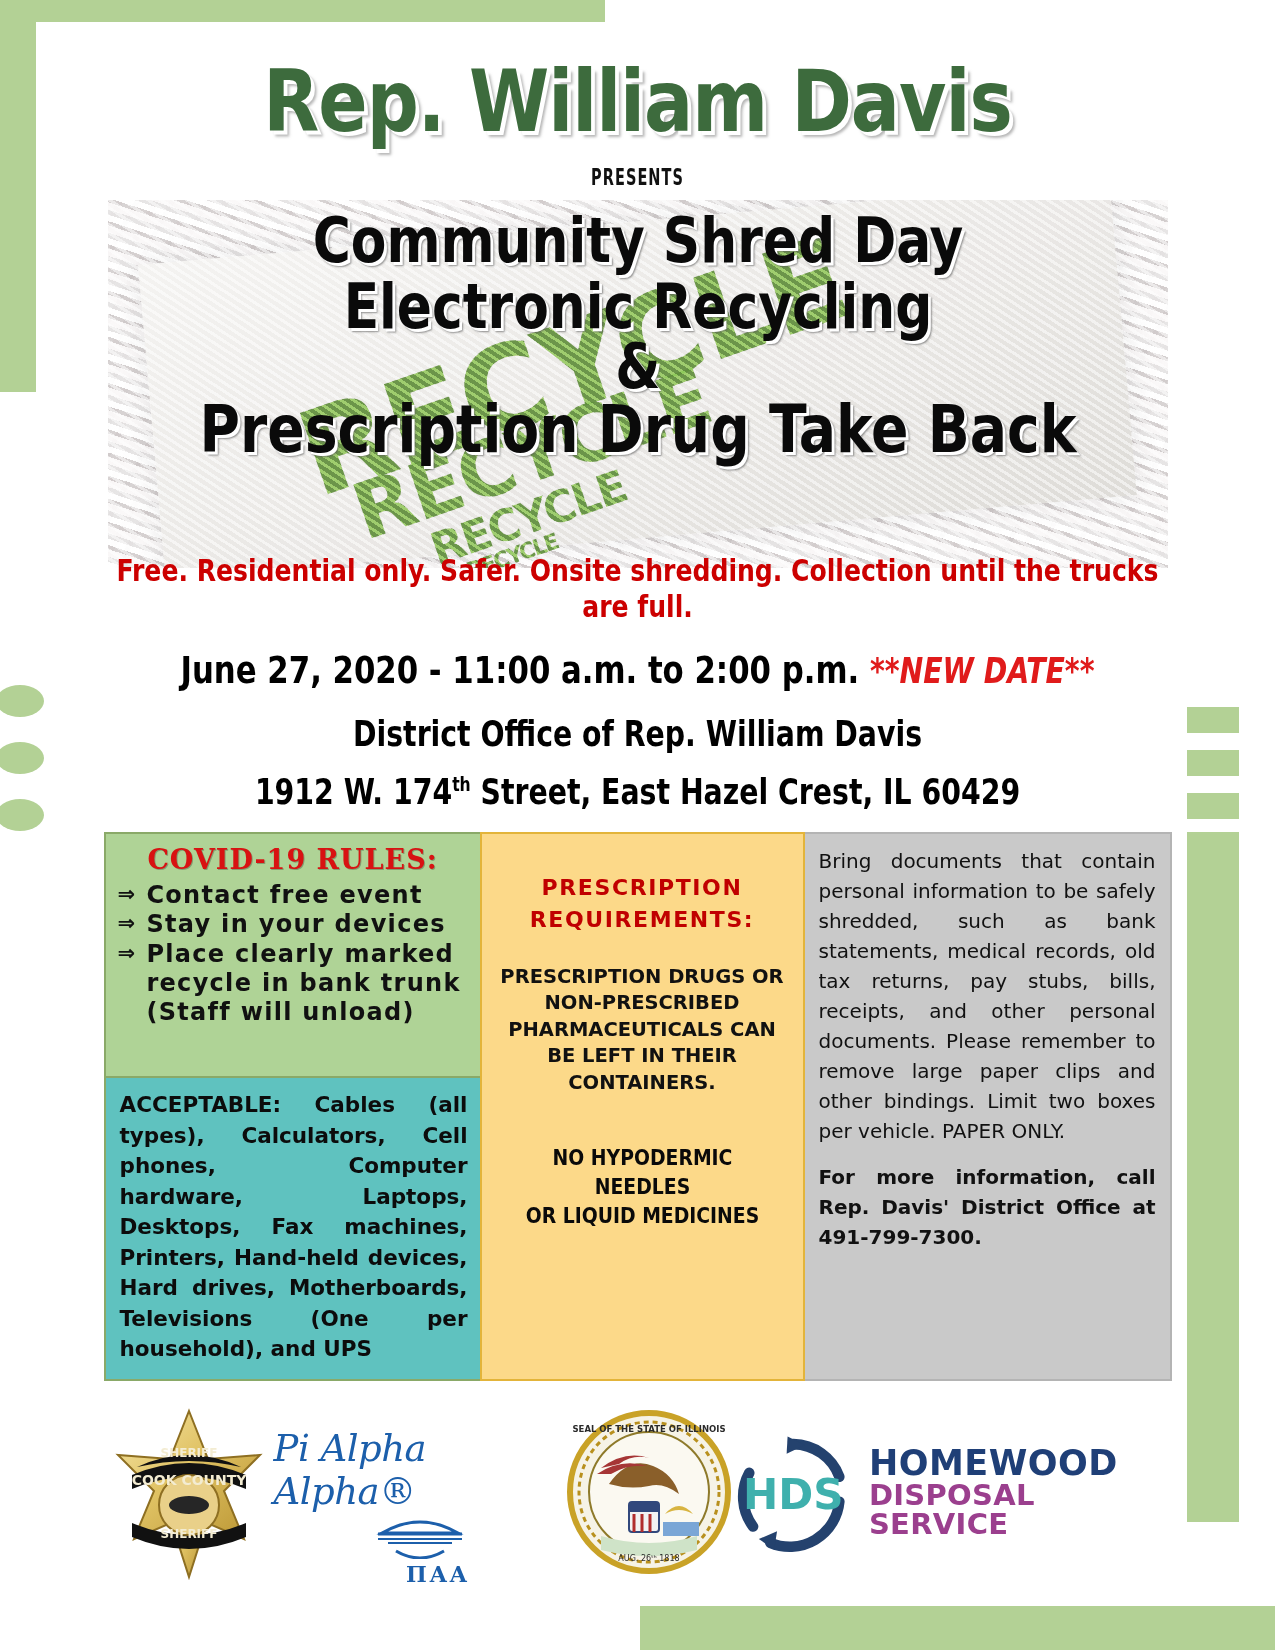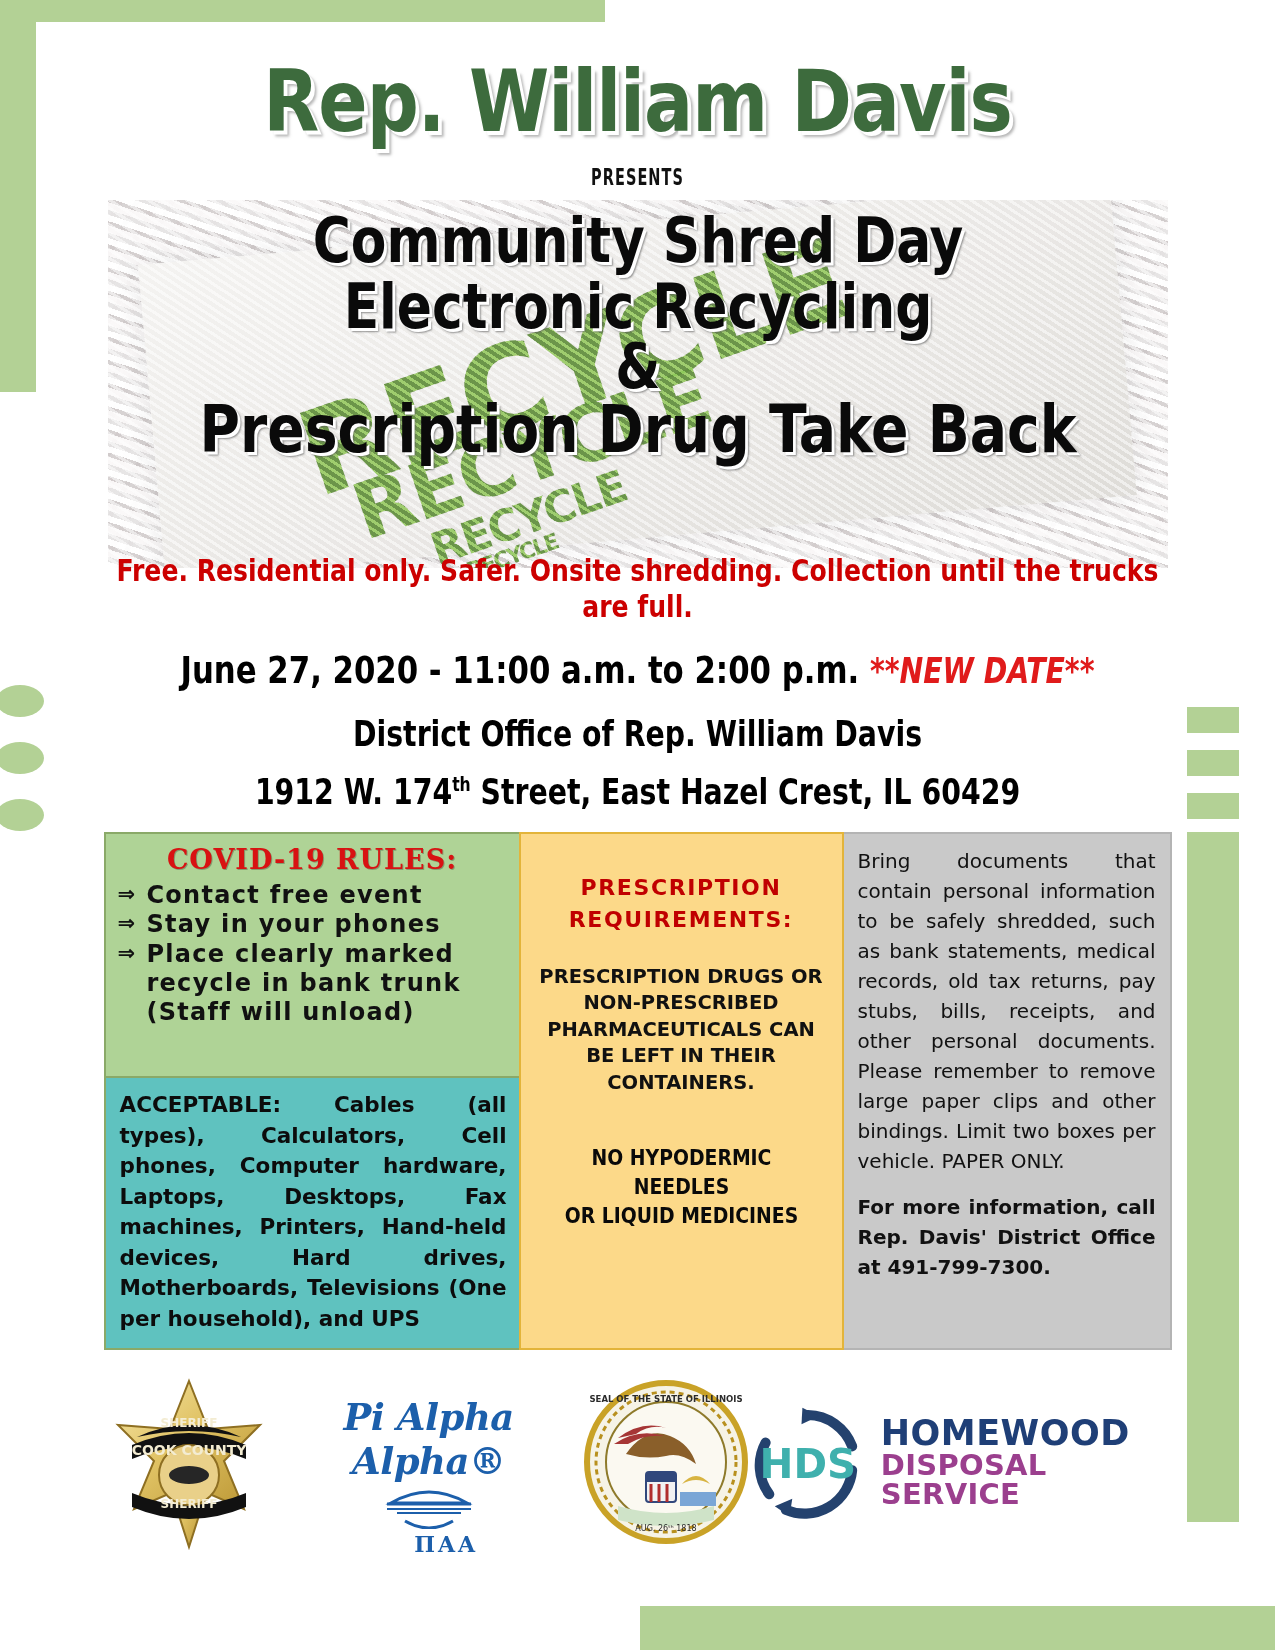--- a/index.html
+++ b/index.html
@@ -95,21 +95,21 @@
     transform:scaleX(.9);
   }
   .ev-date{font-size:38px;margin-top:24px;}
   .ev-date .newdate{color:#e01b1b;font-style:italic;font-size:35px;}
   .ev-office{font-size:35px;margin-top:22px;}
   .ev-addr{font-size:35px;margin-top:18px;}
   .ev-addr sup{font-size:.55em;vertical-align:super;}
 
   
   .panels{display:flex;width:1068px;margin:20px auto 0 auto;align-items:stretch;}
-  .col-left{width:415px;display:flex;flex-direction:column;}
+  .col-left{width:376px;display:flex;flex-direction:column;}
   .col-mid{width:325px;}
   .col-right{flex:1;}
 
   .p-covid{
     background:#afd396;border:2px solid #8aa968;border-right:none;
     padding:10px 12px 14px 12px;box-sizing:border-box;height:246px;
   }
   .covid-title{
     text-align:center;color:#d81212;font-weight:bold;font-size:27px;
     font-family:"DejaVu Serif","Liberation Serif",serif;letter-spacing:1px;
@@ -169,23 +169,22 @@
   .hds-txt{line-height:1.0;}
   .hds-txt .l1{
     font-family:"DejaVu Sans","Liberation Sans",sans-serif;font-weight:bold;
     font-size:35px;color:#1f3f77;letter-spacing:.5px;
   }
   .hds-txt .l2{
     font-family:"DejaVu Sans","Liberation Sans",sans-serif;font-weight:bold;
     font-size:29px;color:#9b3f8e;letter-spacing:.3px;
   }
   .paa-txt{
-    font-family:"DejaVu Serif","Liberation Serif",serif;font-weight:bold;
+    font-family:"DejaVu Serif","Liberation Serif",serif;font-weight:normal;
     color:#1c5fab;font-size:37px;font-style:italic;letter-spacing:-.5px;
-    text-align:center;
     margin-top:28px;
   }
   .paa-sub{
     font-family:"DejaVu Serif","Liberation Serif",serif;font-weight:bold;
     color:#1c5fab;font-size:22px;letter-spacing:3px;text-align:center;margin-top:2px;margin-left:35px;
   }
 </style>
 </head>
 <body>
 
@@ -238,21 +237,21 @@
     <div class="col-left">
       <div class="p-covid">
         <div class="covid-title">COVID-19 RULES:</div>
         <ul class="covid-list">
           <li>
             <span class="arrow">⇒</span>
             <span>Contact free event</span>
           </li>
           <li>
             <span class="arrow">⇒</span>
-            <span>Stay in your phones</span>
+            <span>Stay in your devices</span>
           </li>
           <li>
             <span class="arrow">⇒</span>
             <span>Place clearly marked recycle in bank trunk (Staff will unload)</span>
           </li>
         </ul>
       </div>
 
       <div class="p-accept">
         <span>ACCEPTABLE:</span><span> Cables (all types), Calculators, Cell phones, Computer hardware, Laptops, Desktops, Fax machines, Printers, Hand-held devices, Hard drives, Motherboards, Televisions (One per household), and UPS</span>

